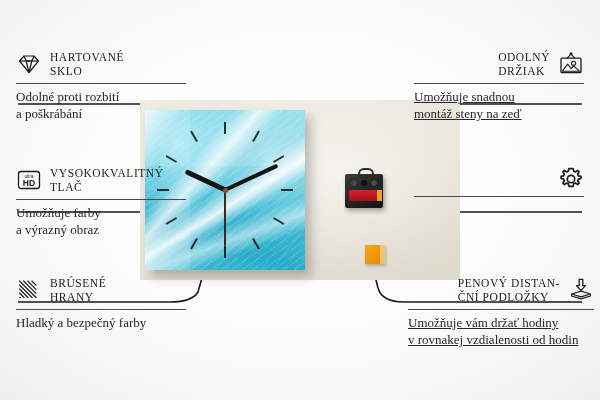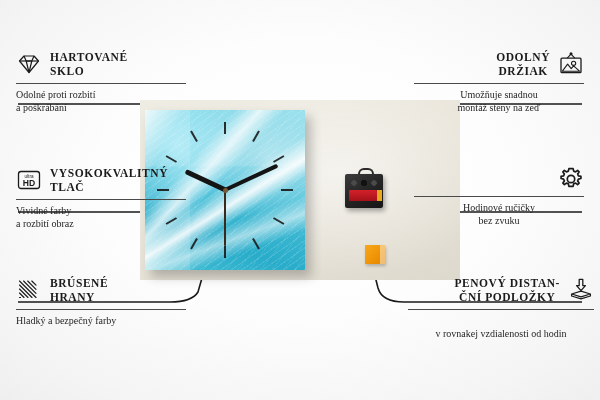--- a/index.html
+++ b/index.html
@@ -197,68 +197,68 @@
     right:0; top:0;
     width:5px; height:19px;
     background: rgba(255,255,255,0.45);
   }
   
   .feature {
     position: absolute;
     width: 170px;
   }
   .feature.left { text-align: left; }
-  .feature.right { text-align: center; }
+  .feature.right { text-align: left; }
 
   .f-head {
     display: flex;
     align-items: center;
     gap: 8px;
   }
   .feature.right .f-head { justify-content: flex-end; }
 
   .f-title {
     font-family: "Liberation Serif", serif;
     font-size: 11.5px;
-    font-weight: bold;
+    font-weight: normal;
     line-height: 1.25;
     letter-spacing: 0.55px;
     color: #1b1b1b;
     text-transform: uppercase;
   }
   .f-rule {
     height: 1px;
     background: #4a4a4a;
     margin: 4px 0 4px 0;
     width: 100%;
   }
   .f-desc {
     font-family: "Liberation Serif", serif;
-    font-size: 10px;
+    font-size: 13px;
     line-height: 1.32;
     color: #262626;
   }
   .f-icon {
     width: 26px;
     height: 26px;
     flex: 0 0 26px;
     display: block;
   }
   .f-icon svg { display: block; }
 
   
   #feat-glass   { left: 16px;  top: 50px;  }
   #feat-print   { left: 16px;  top: 166px; }
   #feat-edges   { left: 16px;  top: 276px; }
   
   #feat-holder  { left: 414px; top: 50px;  }
   #feat-mech    { left: 414px; top: 166px; }
   #feat-foam    { left: 414px; top: 276px; }
   #feat-foam    { width: 186px; left: 408px; }
-  #feat-holder .f-desc, #feat-mech .f-desc, #feat-foam .f-desc { color:#262626; }
+  #feat-holder .f-desc, #feat-mech .f-desc, #feat-foam .f-desc { color:#262626;text-decoration:underline; }
 </style>
 </head>
 <body>
 
 <div id="stage">
 
   <svg id="connectors" viewBox="0 0 600 400">
 
     <path d="M18,104 L160,104 Q186,104 192,124 L198,150" fill="none" stroke="#1a1a1a" stroke-width="1.6"></path>
     <circle cx="198" cy="153" r="4.2" fill="#ffffff" stroke="#1a1a1a" stroke-width="1.6"></circle>
@@ -351,22 +351,22 @@
           <text x="13" y="19.2" text-anchor="middle" font-family="Liberation Sans, sans-serif" font-size="8.6" font-weight="bold" fill="#1b1b1b">HD</text>
         </svg>
       </span>
       <span class="f-title">
         <span>VYSOKOKVALITNÝ</span><br>
         <span>TLAČ</span>
       </span>
     </div>
     <div class="f-rule"></div>
     <div class="f-desc">
-      <span>Vividné farby</span><br>
-      <span>a rozbití obraz</span>
+      <span>Umožňuje farby</span><br>
+      <span>a výrazný obraz</span>
     </div>
   </div>
 
   <div class="feature left" id="feat-edges">
     <div class="f-head">
       <span class="f-icon">
         <svg width="26" height="26" viewBox="0 0 26 26">
           <g stroke="#1b1b1b" stroke-width="1.15" stroke-linecap="round">
             <line x1="3.5" y1="4" x2="20" y2="20.5"></line>
             <line x1="3.5" y1="8" x2="16" y2="20.5"></line>
@@ -418,40 +418,36 @@
       <span class="f-icon">
         <svg width="26" height="26" viewBox="0 0 26 26">
           <g fill="none" stroke="#1b1b1b" stroke-width="1.7" stroke-linejoin="round">
             <path d="M13 2.6 l2.1 0 0.55 2.5 1.85 0.78 2.1 -1.45 1.5 1.5 -1.45 2.1 0.78 1.85 2.5 0.55 0 2.1 -2.5 0.55 -0.78 1.85 1.45 2.1 -1.5 1.5 -2.1 -1.45 -1.85 0.78 -0.55 2.5 -2.1 0 -2.1 0 -0.55 -2.5 -1.85 -0.78 -2.1 1.45 -1.5 -1.5 1.45 -2.1 -0.78 -1.85 -2.5 -0.55 0 -2.1 2.5 -0.55 0.78 -1.85 -1.45 -2.1 1.5 -1.5 2.1 1.45 1.85 -0.78 0.55 -2.5 z"></path>
             <circle cx="13" cy="13" r="3.7"></circle>
           </g>
         </svg>
       </span>
     </div>
     <div class="f-rule"></div>
-    <div class="f-desc">
-      <span>Hodinové ručičky</span><br>
-      <span>bez zvuku</span>
-    </div>
   </div>
 
   <div class="feature right" id="feat-foam">
     <div class="f-head">
       <span class="f-title">
         <span>PENOVÝ DISTAN-</span><br>
         <span>ČNÍ PODLOŽKY</span>
       </span>
       <span class="f-icon">
         <svg width="26" height="26" viewBox="0 0 26 26">
           <path d="M11.2 2.4 h3.6 v6.2 h2.6 L13 13.6 L8.6 8.6 h2.6 z" fill="none" stroke="#1b1b1b" stroke-width="1.3" stroke-linejoin="round"></path>
           <path d="M13 14.2 L22.4 17.0 L13 19.8 L3.6 17.0 Z" fill="none" stroke="#1b1b1b" stroke-width="1.25" stroke-linejoin="round"></path>
           <path d="M3.6 17.0 v2.0 L13 21.8 L22.4 19.0 v-2.0" fill="none" stroke="#1b1b1b" stroke-width="1.25" stroke-linejoin="round"></path>
         </svg>
       </span>
     </div>
     <div class="f-rule"></div>
     <div class="f-desc">
-      <br>
+      <span>Umožňuje vám držať hodiny</span><br>
       <span>v rovnakej vzdialenosti od hodin</span>
     </div>
   </div>
 
 </div>
 
 </body></html>

